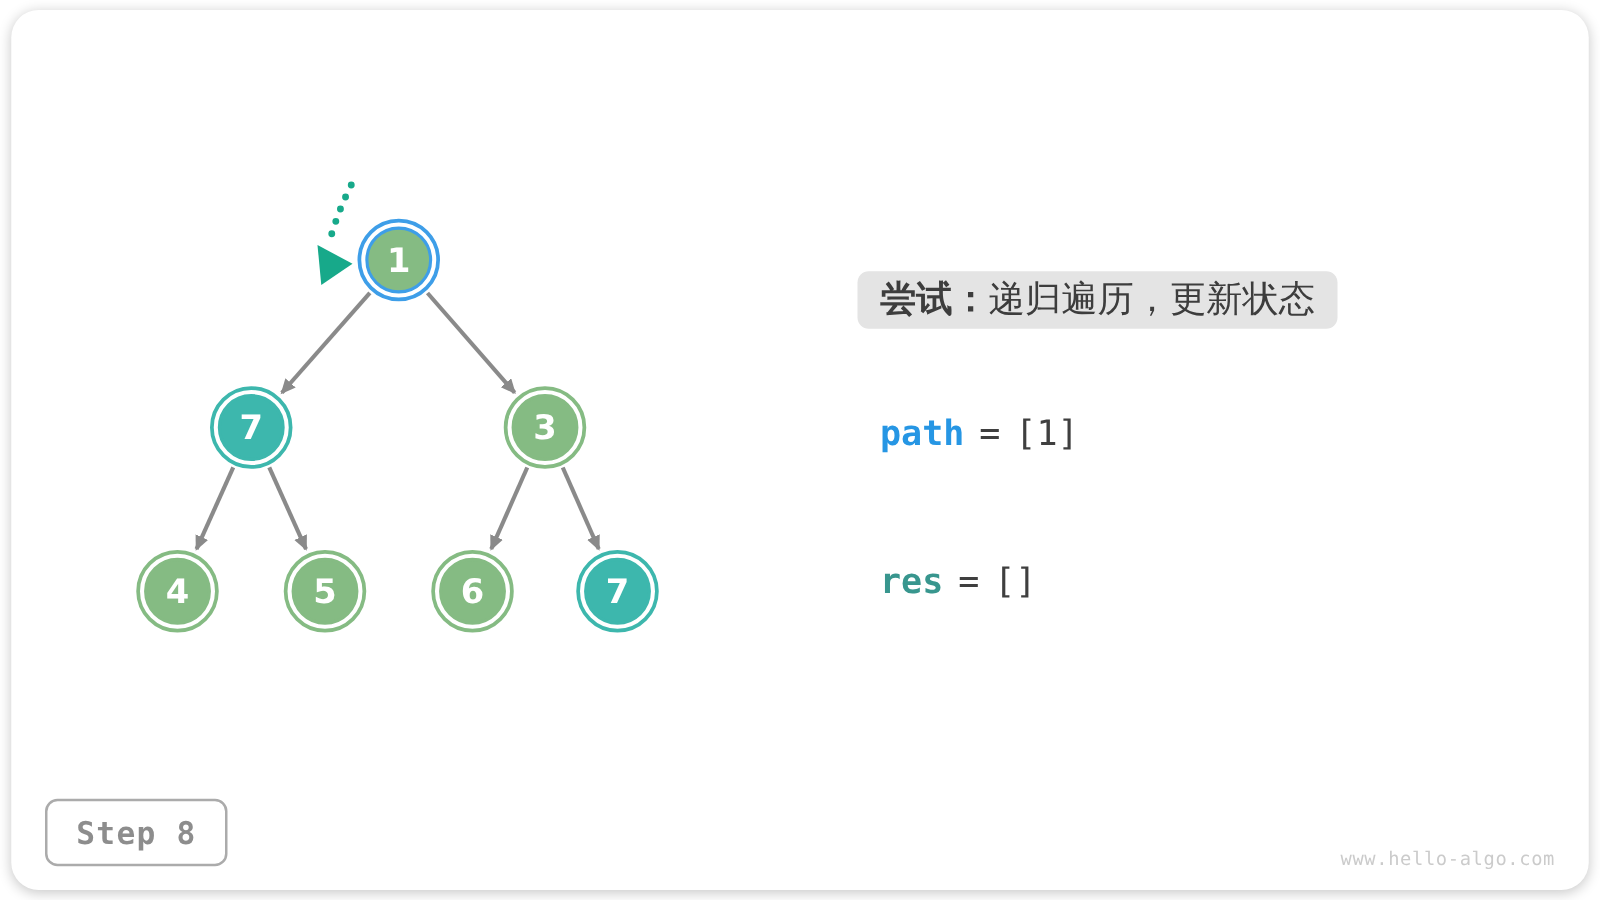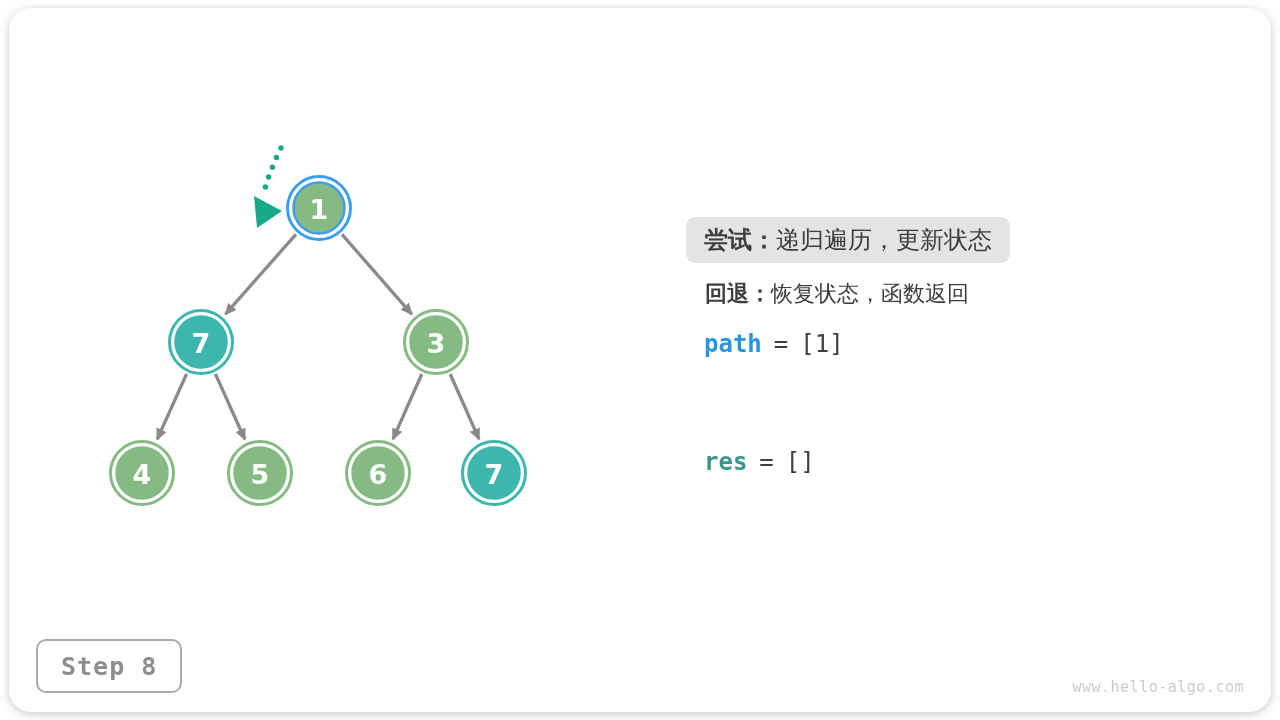--- a/index.html
+++ b/index.html
@@ -23,35 +23,35 @@
   svg.tree {
     position: absolute; left: 0; top: 0;
   }
   .ann-try {
     position: absolute; left: 686px; top: 217px;
     height: 46px;
     background: #E4E4E4;
     border-radius: 9px;
     display: inline-flex; align-items: center;
     padding: 0 18px;
-    font-size: 24px; color: #3D3D3D;
+    font-size: 29px; color: #3D3D3D;
     white-space: nowrap;
   }
   .ann-back {
     position: absolute; left: 705px; top: 280px;
     height: 28px;
     display: inline-flex; align-items: center;
     font-size: 22px; color: #3D3D3D;
     white-space: nowrap;
   }
   .ann-label { font-weight: 700; }
   .code-line {
     position: absolute;
     font-family: "DejaVu Sans Mono", monospace;
-    font-size: 24px; color: #3F3F3F;
+    font-size: 28px; color: #3F3F3F;
     white-space: nowrap;
   }
   .path-line { left: 704px; top: 330px; }
   .res-line  { left: 704px; top: 448px; }
   .var-path  { color: #2696E4; font-weight: 700; }
   .var-res   { color: #38968E; font-weight: 700; }
   .eq { margin: 0 12px; }
   .step-badge {
     position: absolute; left: 36px; top: 639px;
     height: 50px;
@@ -128,24 +128,20 @@
         <circle cx="494" cy="473" r="25.5" fill="#3DB7AD" stroke="#3DB7AD" stroke-width="2.5"></circle>
         <text x="494" y="474" text-anchor="middle" dominant-baseline="central" fill="#FFFFFF" font-size="27" font-weight="bold" font-family="'DejaVu Sans', sans-serif">7</text>
       </g>
     </svg>
 
   <div class="ann-try">
     <span class="ann-label">尝试：</span>
     <span>递归遍历，更新状态</span>
   </div>
 
-  <div class="ann-back">
-    <span class="ann-label">回退：</span>
-    <span>恢复状态，函数返回</span>
-  </div>
 
   <div class="code-line path-line">
     <span class="var-path">path</span><span class="eq">=</span><span>[1]</span>
   </div>
 
   <div class="code-line res-line">
     <span class="var-res">res</span><span class="eq">=</span><span>[]</span>
   </div>
 
   <div class="step-badge">

